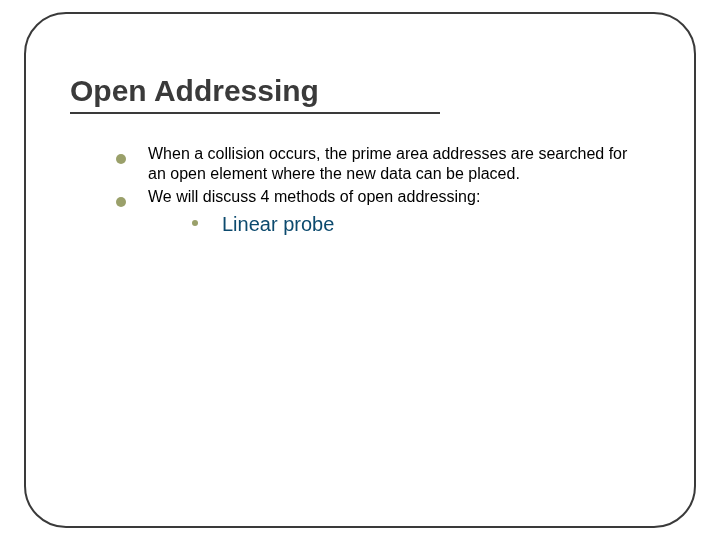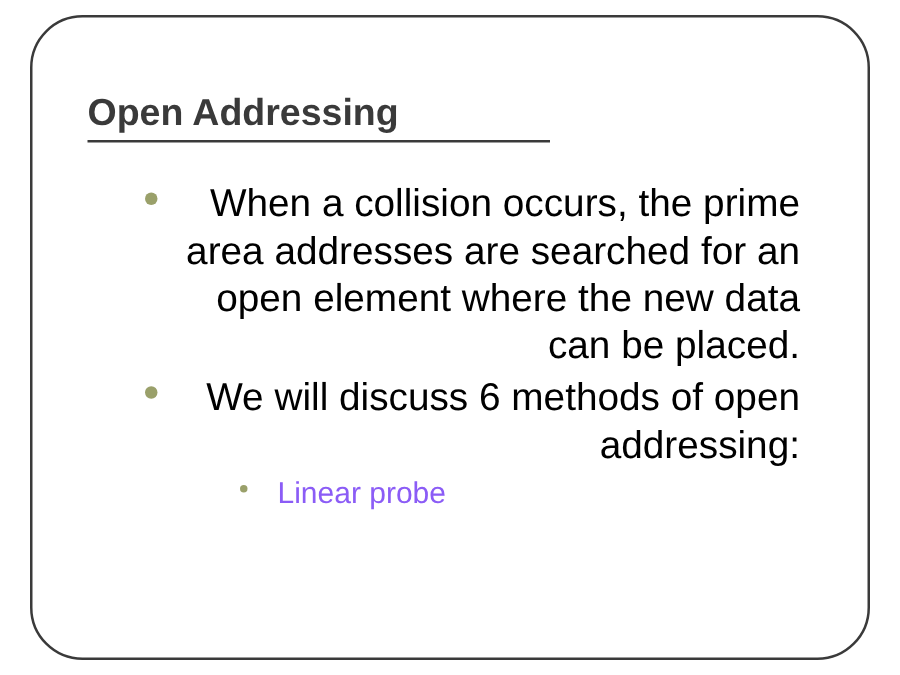--- a/index.html
+++ b/index.html
@@ -45,46 +45,45 @@
     width: 370px;
     height: 0;
     border-top: 2px solid #3a3a3a;
   }
   .content {
     padding-left: 42px;
     padding-right: 10px;
   }
   .l1 {
     position: relative;
-    font-size: 31px;
+    font-size: 16px;
     line-height: 1.22;
     color: #000;
     margin: 0 0 4px 0;
     padding-left: 36px;
-    text-align: right;
   }
   .l1::before {
     content: "";
     position: absolute;
     left: 4px;
     top: 10px;
     width: 10px;
     height: 10px;
     border-radius: 50%;
     background: #9aa06a;
   }
   .sub {
     padding-left: 76px;
     margin-top: 4px;
   }
   .l2 {
     position: relative;
-    font-size: 24px;
+    font-size: 20px;
     line-height: 1.35;
-    color: #8b5cf6;
+    color: #0c4a6e;
     margin: 0;
     padding-left: 34px;
   }
   .l2::before {
     content: "";
     position: absolute;
     left: 4px;
     top: 9px;
     width: 6px;
     height: 6px;
@@ -96,19 +95,19 @@
 <body>
 
 <div class="slide">
   <div class="frame">
     <div class="title-block">
       <h1 class="title">Open Addressing</h1>
       <div class="title-underline"></div>
     </div>
     <div class="content">
       <p class="l1">When a collision occurs, the prime area addresses are searched for an open element where the new data can be placed.</p>
-      <p class="l1">We will discuss 6 methods of open addressing:</p>
+      <p class="l1">We will discuss 4 methods of open addressing:</p>
       <div class="sub">
         <p class="l2">Linear probe</p>
       </div>
     </div>
   </div>
 </div>
 
 </body></html>

